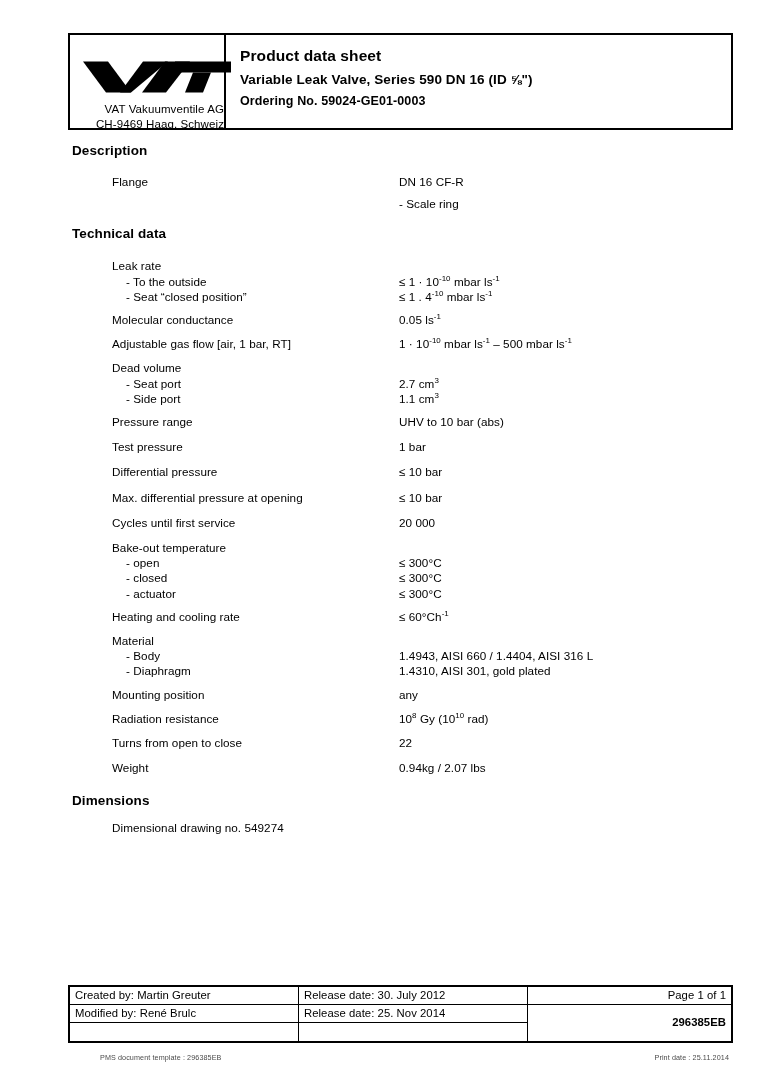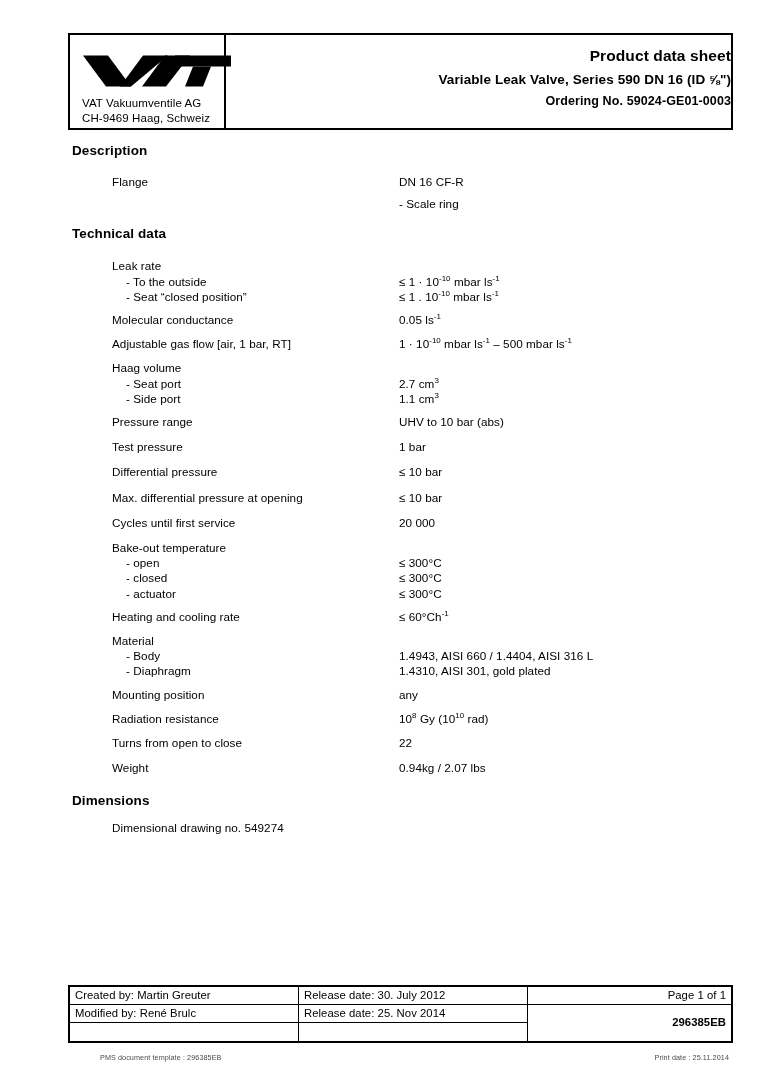--- a/index.html
+++ b/index.html
@@ -32,41 +32,41 @@
     width: 665px;
     height: 97px;
     border: 2px solid #000;
     box-sizing: border-box;
     display: flex;
   }
   .logo-cell {
     width: 156px;
     box-sizing: border-box;
     border-right: 2px solid #000;
-    padding: 16px 0 0 8px;
+    padding: 22px 0 0 8px;
     position: relative;
+    text-align: right;
   }
   .vat-logo {
     width: 150px;
     height: 40px;
     display: block;
     margin: 2px 0 3px 4px;
   }
   .logo-line {
     font-size: 11.5px;
     line-height: 15px;
     letter-spacing: 0.1px;
     padding-left: 4px;
     white-space: nowrap;
   }
   .title-cell {
     flex: 1;
     padding: 9px 0 0 14px;
     box-sizing: border-box;
-    text-align: right;
   }
   .title-main {
     font-size: 15.5px;
     font-weight: bold;
     line-height: 24px;
     letter-spacing: 0.1px;
   }
   .title-sub {
     font-size: 13.5px;
     font-weight: bold;
@@ -219,38 +219,38 @@
 
     <div class="row">
       <span class="lbl">Leak rate</span>
     </div>
     <div class="row sub">
       <span class="lbl">-  To the outside</span>
       <span class="val"><span>≤ 1 · 10</span><sup>-10</sup><span> mbar ls</span><sup>-1</sup></span>
     </div>
     <div class="row sub">
       <span class="lbl">-  Seat “closed position”</span>
-      <span class="val"><span>≤ 1 . 10</span><sup>-10</sup><span> mbar ls</span><sup>-1</sup></span>
+      <span class="val"><span>≤ 1 . 4</span><sup>-10</sup><span> mbar ls</span><sup>-1</sup></span>
     </div>
 
     <div style="height:8px"></div>
     <div class="row">
       <span class="lbl">Molecular conductance</span>
       <span class="val"><span>0.05 ls</span><sup>-1</sup></span>
     </div>
 
     <div style="height:9px"></div>
     <div class="row">
       <span class="lbl">Adjustable gas flow [air, 1 bar, RT]</span>
       <span class="val"><span>1 · 10</span><sup>-10</sup><span> mbar ls</span><sup>-1</sup><span> – 500 mbar ls</span><sup>-1</sup></span>
     </div>
 
     <div style="height:9px"></div>
     <div class="row">
-      <span class="lbl">Haag volume</span>
+      <span class="lbl">Dead volume</span>
     </div>
     <div class="row sub">
       <span class="lbl">-  Seat port</span>
       <span class="val"><span>2.7 cm</span><sup>3</sup></span>
     </div>
     <div class="row sub">
       <span class="lbl">-  Side port</span>
       <span class="val"><span>1.1 cm</span><sup>3</sup></span>
     </div>
 

